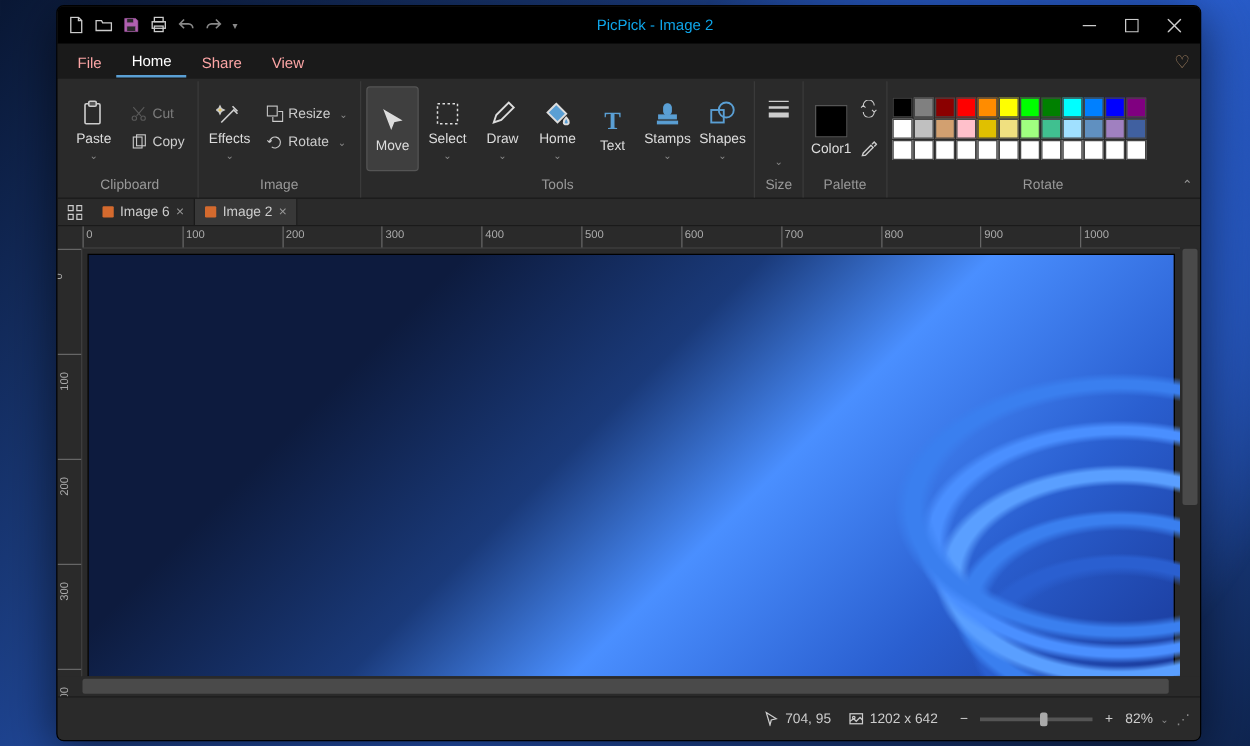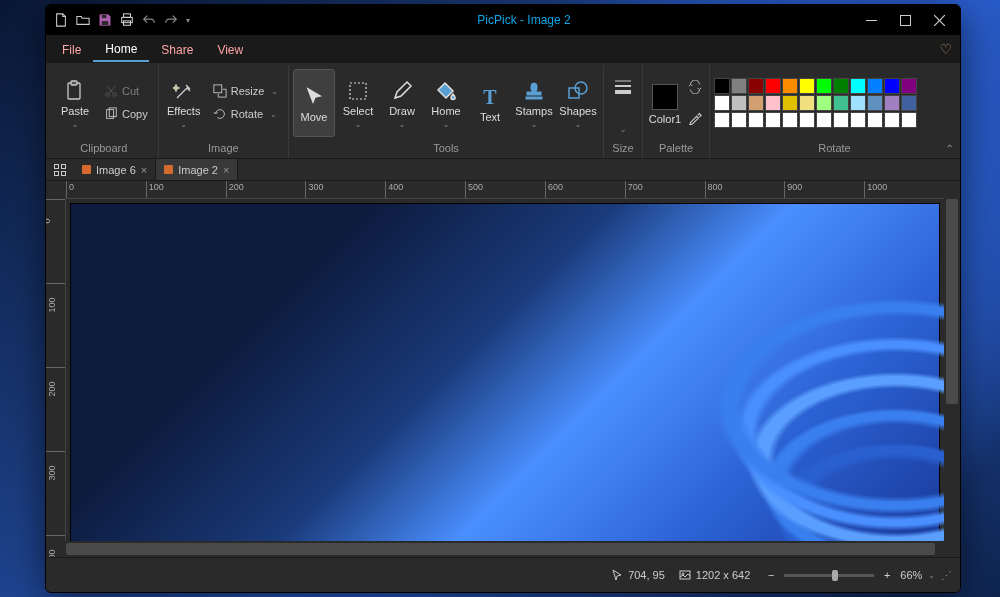--- a/index.html
+++ b/index.html
@@ -442,19 +442,19 @@
           <path d="M1 8l3-2 2 2 3-3 2 2"></path>
         </svg>
         <span>1202 x 642</span>
       </div>
     <div class="zoom">
       <span class="zbtn">−</span>
       <div class="track">
           <div class="knob"></div>
         </div>
       <span class="zbtn">+</span>
-      <span>66%</span>
+      <span>82%</span>
       <span style="font-size:8px;color:#888">⌄</span>
       <span style="color:#888;cursor:pointer">⋰</span>
     </div>
   </div>
 
 </div>
 
 </body></html>

